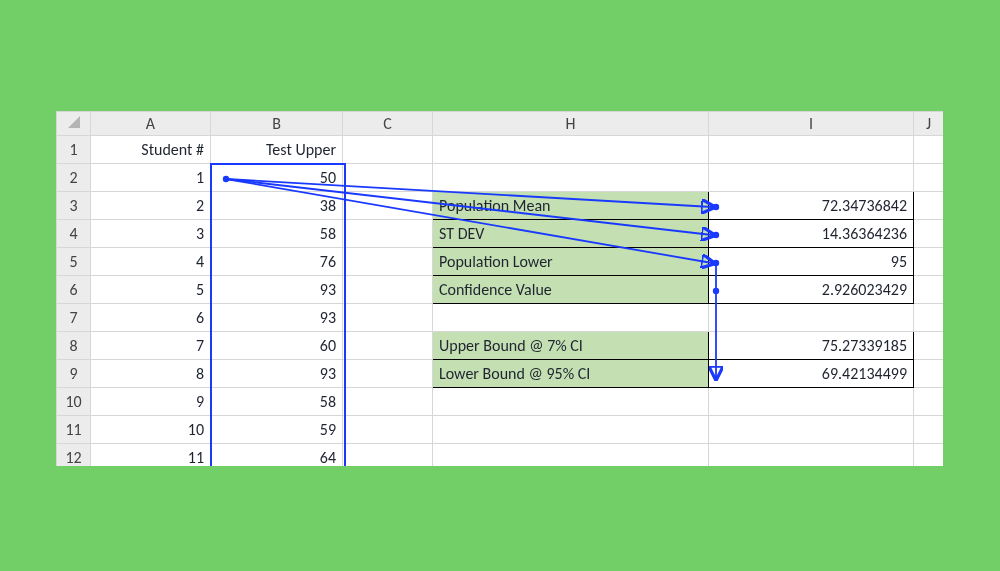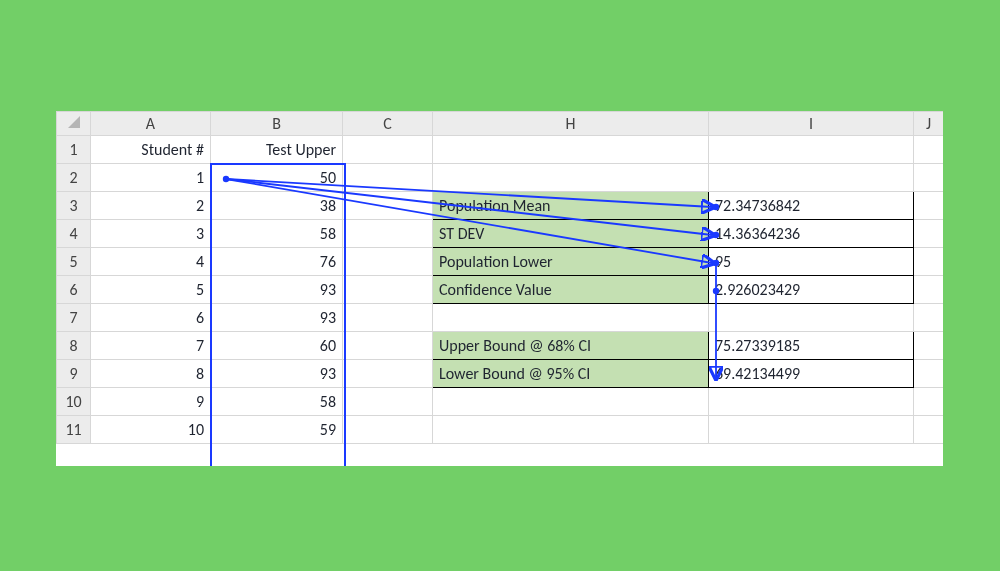--- a/index.html
+++ b/index.html
@@ -67,20 +67,21 @@
   .txt-left  { text-align: right; }
   .txt-right { text-align: right; }
 
   .shade {
     background: #c4e0b2;
     border: 1px solid #000;
     text-align: left;
   }
   .boxval {
     border: 1px solid #000;
+    text-align: right;
   }
 
   
   .selection-box {
     position: absolute;
     border: 2px solid #1a39ff;
     pointer-events: none;
   }
 
   svg.overlay {
@@ -194,21 +195,21 @@
           <td></td>
           <td></td>
           <td></td>
         </tr>
 
         <tr>
           <td class="rowhdr">8</td>
           <td class="txt-right">7</td>
           <td class="txt-right">60</td>
           <td></td>
-          <td class="shade">Upper Bound @ 68% CI</td>
+          <td class="shade">Upper Bound @ 7% CI</td>
           <td class="boxval">75.27339185</td>
           <td></td>
         </tr>
 
         <tr>
           <td class="rowhdr">9</td>
           <td class="txt-right">8</td>
           <td class="txt-right">93</td>
           <td></td>
           <td class="shade">Lower Bound @ 95% CI</td>
@@ -229,20 +230,29 @@
         <tr>
           <td class="rowhdr">11</td>
           <td class="txt-right">10</td>
           <td class="txt-right">59</td>
           <td></td>
           <td></td>
           <td></td>
           <td></td>
         </tr>
 
+        <tr>
+          <td class="rowhdr">12</td>
+          <td class="txt-right">11</td>
+          <td class="txt-right">64</td>
+          <td></td>
+          <td></td>
+          <td></td>
+          <td></td>
+        </tr>
       </tbody>
     </table>
 
     <div class="selection-box" style="left:154px; top:52px; width:132px; height:307px;"></div>
 
     <svg class="overlay" viewBox="0 0 887 355" preserveAspectRatio="none">
       <defs>
         <marker id="arrowhead" markerWidth="8" markerHeight="8" refX="6" refY="4" orient="auto">
           <path class="arrow-head" d="M0,0 L8,4 L0,8 Z"></path>
         </marker>

